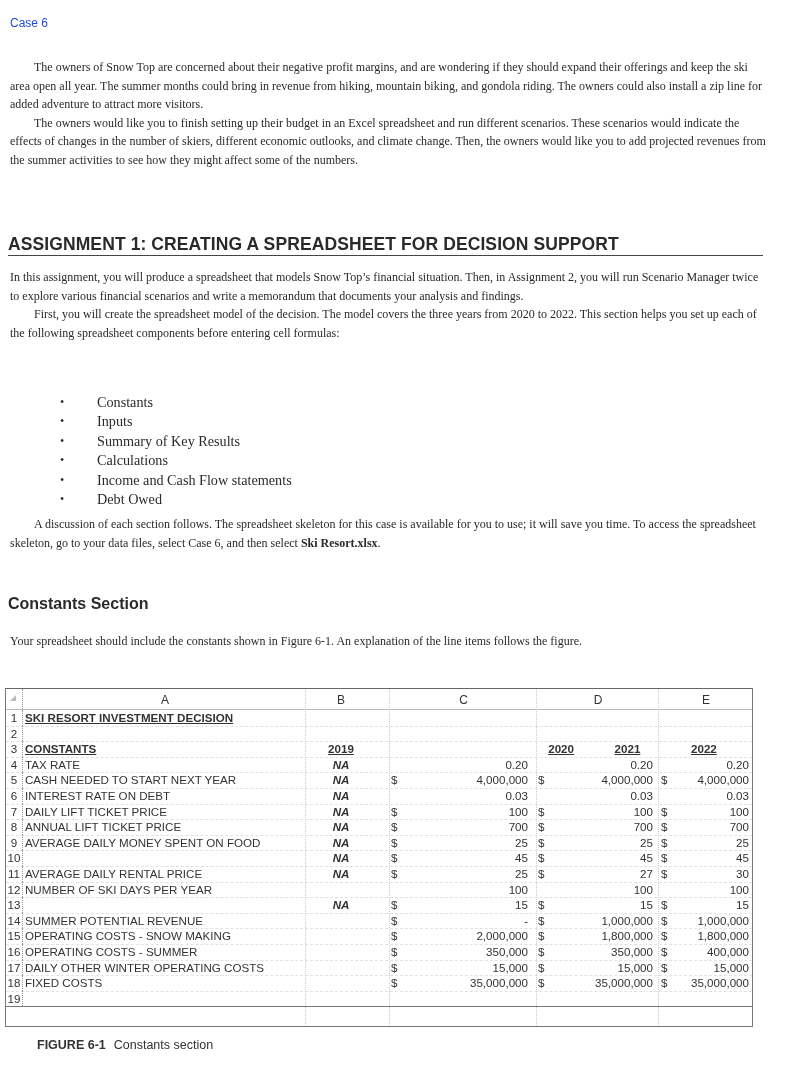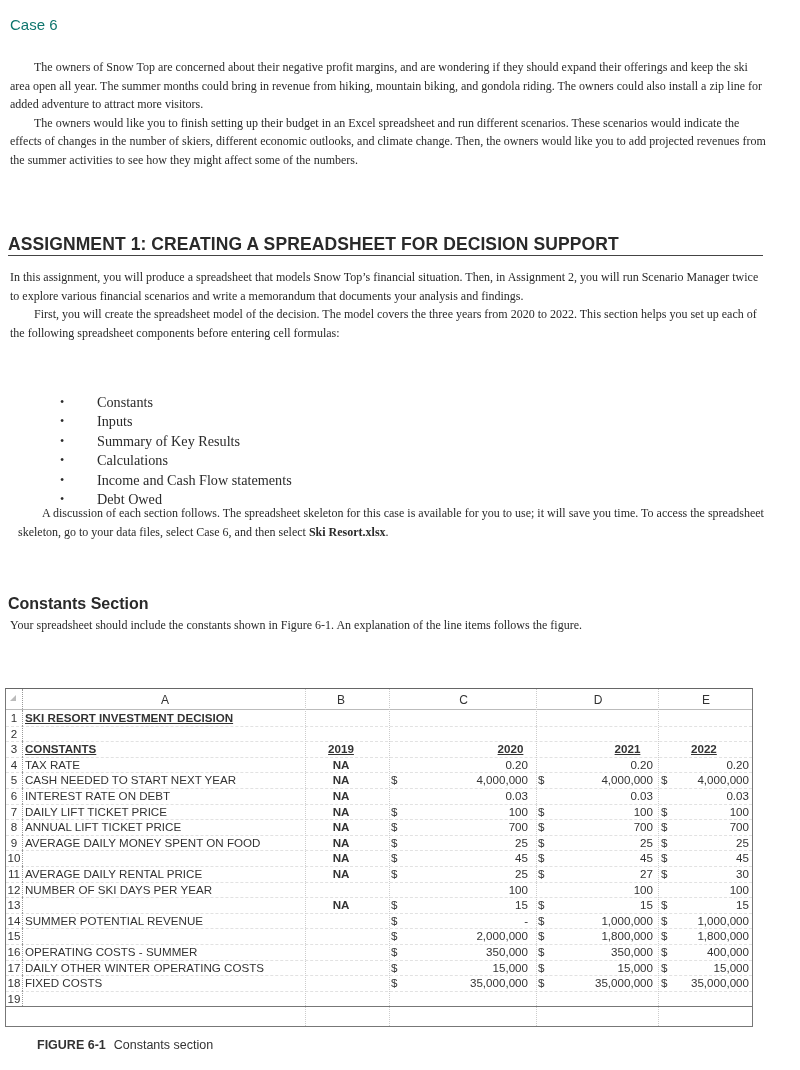--- a/index.html
+++ b/index.html
@@ -1,19 +1,19 @@
 <!DOCTYPE html>
 <html><head>
 <meta charset="utf-8">
 <style>
   html, body { margin: 0; padding: 0; background: #ffffff; }
   body { width: 800px; height: 1070px; position: relative; overflow: hidden; color: #222; }
   .sans { font-family: "Liberation Sans", sans-serif; }
   .serif { font-family: "Liberation Serif", serif; }
-  .case-label { position: absolute; left: 10px; top: 16px; font-size: 15px; color: #0f766e; }
+  .case-label { position: absolute; left: 10px; top: 16px; font-size: 12px; color: #1d4ed8; }
   .para { position: absolute; left: 10px; width: 758px; font-size: 12px; line-height: 18.6px; color: #2a2a2a; }
   .para p { margin: 0; text-indent: 24px; }
   .para p.noindent { text-indent: 0; }
   .h-assign { position: absolute; left: 8px; top: 234px; width: 755px; font-size: 17.5px; font-weight: bold; color: #2a2a2a; padding-bottom: 0; border-bottom: 1.5px solid #444; letter-spacing: 0.1px; }
   .bullets { position: absolute; left: 60px; top: 393px; margin: 0; padding: 0; list-style: none; font-size: 14.2px; line-height: 19.4px; color: #2a2a2a; }
   .bullets li { position: relative; padding-left: 37px; }
   .bullets li::before { content: "\2022"; position: absolute; left: 0; top: 0; font-size: 12px; }
   .h-const { position: absolute; left: 8px; top: 595px; font-size: 16px; font-weight: bold; color: #2a2a2a; }
 
   .sheet { position: absolute; left: 5px; top: 688px; width: 746px; height: 337px; border: 1px solid #777; border-top: 1.5px solid #666; font-family: "Liberation Sans", sans-serif; font-size: 11.6px; color: #333; background: #fff; }
@@ -24,21 +24,21 @@
   .rn { left: 0; width: 16px; text-align: center; border-right: 1px dotted #999; }
   .ca { left: 19px; width: 280px; }
   .cb { left: 300px; width: 70px; text-align: center; }
   .cc-d { left: 385px; width: 12px; }
   .cc { left: 395px; width: 127px; text-align: right; }
   .cd-d { left: 532px; width: 12px; }
   .cd { left: 540px; width: 107px; text-align: right; }
   .ce-d { left: 655px; width: 12px; }
   .ce { left: 660px; width: 83px; text-align: right; }
   .col-sep { position: absolute; top: 0; width: 1px; height: 100%; border-left: 1px dotted #ccc; }
-  .bold { font-weight: bold; }
+  .bold { font-weight: bold; font-style: italic; }
   .ul { text-decoration: underline; font-weight: bold; }
   .yr { text-decoration: underline; font-weight: bold; }
   .corner { position: absolute; left: 4px; top: 6px; width: 0; height: 0; border-left: 6px solid transparent; border-bottom: 6px solid #bbb; }
   .caption { position: absolute; left: 5px; top: 1038px; font-family: "Liberation Sans", sans-serif; font-size: 12.5px; color: #333; padding-left: 32px; }
   .caption b { font-weight: bold; margin-right: 8px; }
 </style>
 </head>
 <body>
 
 <div class="case-label sans">Case 6</div>
@@ -57,27 +57,27 @@
 
 <ul class="bullets serif">
   <li>Constants</li>
   <li>Inputs</li>
   <li>Summary of Key Results</li>
   <li>Calculations</li>
   <li>Income and Cash Flow statements</li>
   <li>Debt Owed</li>
 </ul>
 
-<div class="para serif" style="top:504px;margin-left:8px;">
+<div class="para serif" style="top:515px;">
   <p><span>A discussion of each section follows. The spreadsheet skeleton for this case is available for you to use; it will save you time. To access the spreadsheet skeleton, go to your data files, select Case 6, and then select </span><b>Ski Resort.xlsx</b><span>.</span></p>
 </div>
 
 <div class="h-const sans">Constants Section</div>
 
-<div class="para serif" style="top:616px;">
+<div class="para serif" style="top:632px;">
   <p class="noindent">Your spreadsheet should include the constants shown in Figure 6-1. An explanation of the line items follows the figure.</p>
 </div>
 
 <div class="sheet" id="sheet">
   <div class="row hdr">
     <div class="cell rn" style="border-right:1px dotted #999;">
         <span class="corner"></span>
       </div>
     <div class="cell" style="left:19px;width:280px;">A</div>
     <div class="cell" style="left:300px;width:70px;">B</div>
@@ -90,21 +90,21 @@
         <div class="cell rn">1</div>
         <div class="cell ca ul">SKI RESORT INVESTMENT DECISION</div>
       </div>
       <div class="row" style="top: 36.6px;">
         <div class="cell rn">2</div>
       </div>
       <div class="row" style="top: 52.2px;">
         <div class="cell rn">3</div>
         <div class="cell ca ul">CONSTANTS</div>
         <div class="cell cb yr">2019</div>
-        <div class="cell cc yr" style="text-align: center; left: 441px;">2020</div>
+        <div class="cell cc yr" style="text-align: right; left: 441px;">2020</div>
         <div class="cell cd yr" style="text-align: center; left: 568px;">2021</div>
         <div class="cell ce yr" style="text-align: left; left: 685px;">2022</div>
       </div>
       <div class="row" style="top: 67.8px;">
         <div class="cell rn">4</div>
         <div class="cell ca">TAX RATE</div>
         <div class="cell cb bold">NA</div>
         <div class="cell cc-d"></div>
         <div class="cell cc">0.20</div>
         <div class="cell cd-d"></div>
@@ -215,20 +215,21 @@
         <div class="cell cb bold"></div>
         <div class="cell cc-d">$</div>
         <div class="cell cc">-</div>
         <div class="cell cd-d">$</div>
         <div class="cell cd">1,000,000</div>
         <div class="cell ce-d">$</div>
         <div class="cell ce">1,000,000</div>
       </div>
       <div class="row" style="top: 239.4px;">
         <div class="cell rn">15</div>
+        <div class="cell ca">OPERATING COSTS - SNOW MAKING</div>
         <div class="cell cb bold"></div>
         <div class="cell cc-d">$</div>
         <div class="cell cc">2,000,000</div>
         <div class="cell cd-d">$</div>
         <div class="cell cd">1,800,000</div>
         <div class="cell ce-d">$</div>
         <div class="cell ce">1,800,000</div>
       </div>
       <div class="row" style="top: 255px;">
         <div class="cell rn">16</div>

